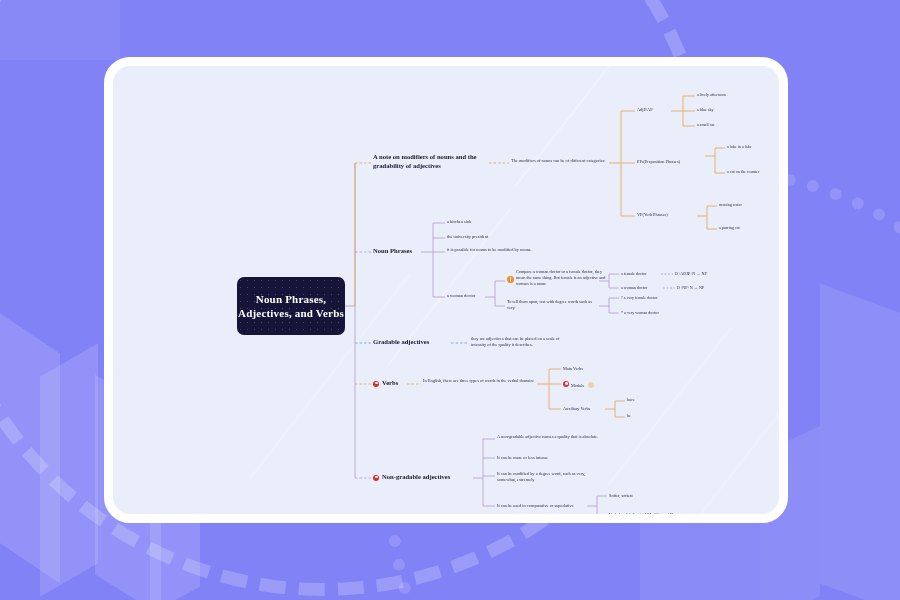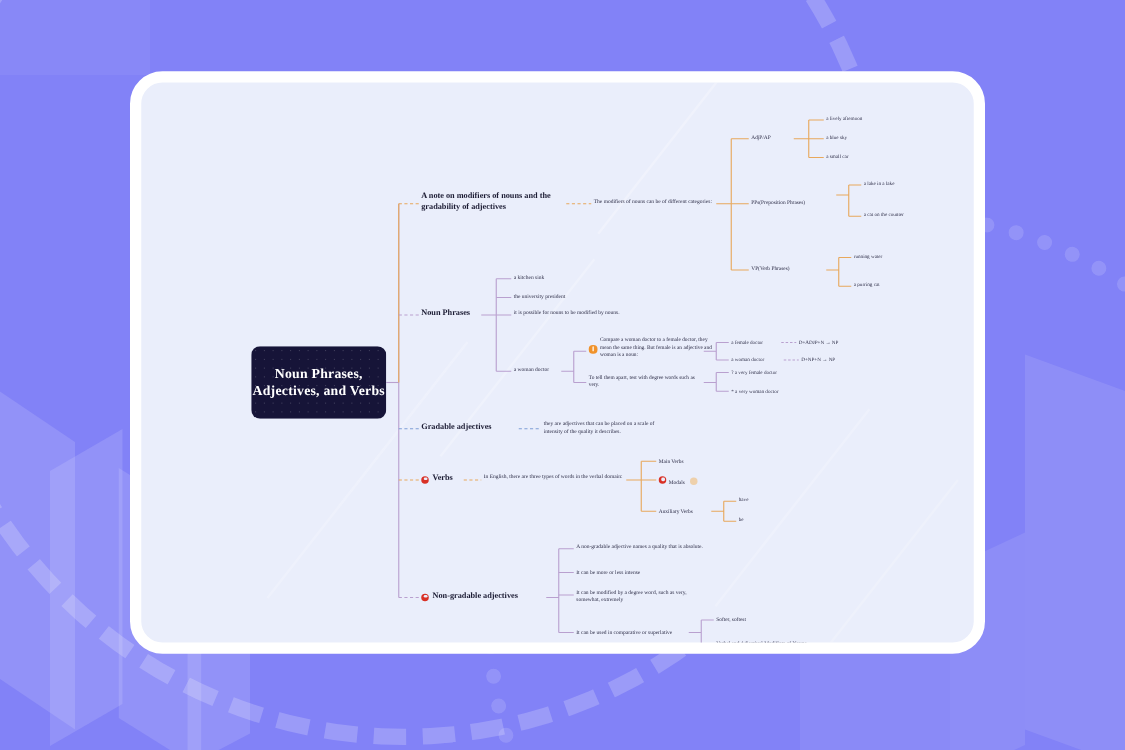--- a/index.html
+++ b/index.html
@@ -30,21 +30,21 @@
   .s6{left:760px;top:440px;width:60px;height:170px;transform:skewY(-25deg);background:rgba(255,255,255,.09);}
   .s7{left:640px;top:520px;width:120px;height:90px;background:rgba(255,255,255,.07);}
   .s8{left:0px;top:0px;width:120px;height:60px;background:rgba(255,255,255,.05);}
 
   
   .card{
     position:absolute;left:104px;top:57px;width:684px;height:466px;
     background:#eaeefb;border:9px solid #ffffff;border-radius:26px;
     box-sizing:border-box;overflow:hidden;
   }
-  .card-inner{position:absolute;inset:0;}
+  .card-inner{position:absolute;inset:0;margin-left:36px;}
 
   
   .streak{position:absolute;background:rgba(255,255,255,.55);transform:rotate(38deg);}
   .node{position:absolute;}
 
   .root{
     left:88px;top:211px;width:108px;height:58px;
     background:#161438;border-radius:7px;
     display:flex;align-items:center;justify-content:center;
     color:#ffffff;text-align:center;

